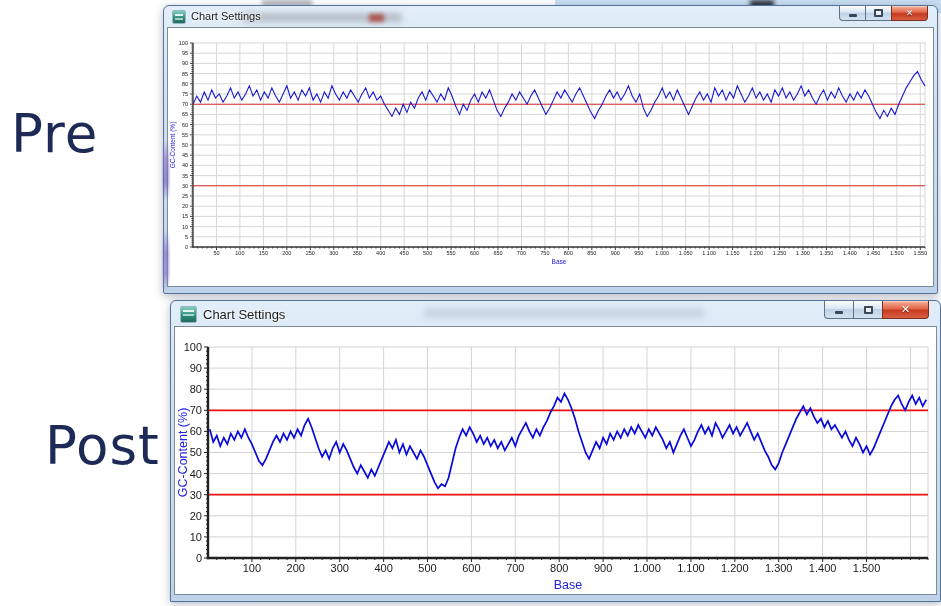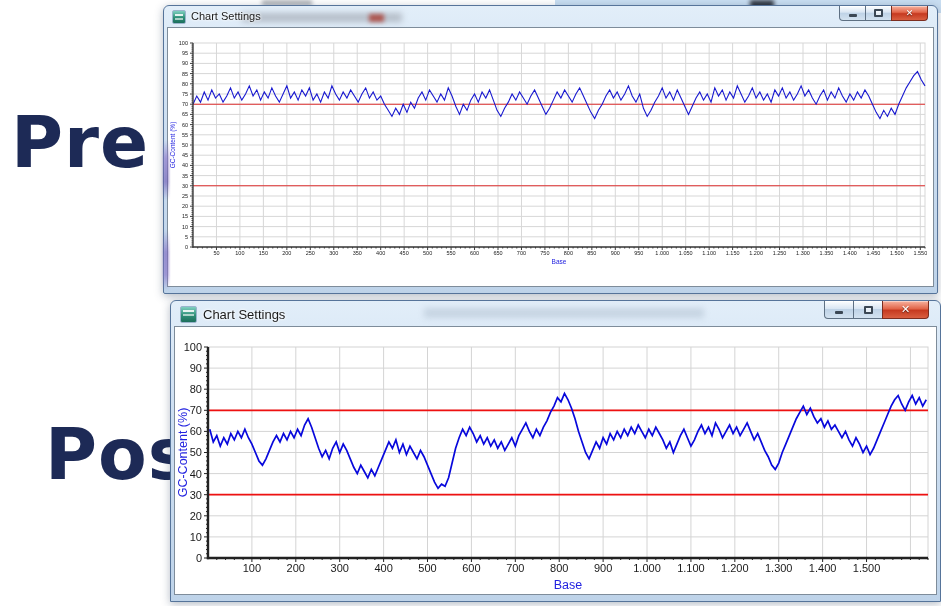--- a/index.html
+++ b/index.html
@@ -2,22 +2,22 @@
 <html><head>
 <meta charset="utf-8">
 <style>
   html,body{margin:0;padding:0;}
   body{
     width:941px;height:606px;position:relative;overflow:hidden;
     background:#ffffff;font-family:"Liberation Sans",sans-serif;
   }
   
   .side-label{
-    position:absolute;font-family:"DejaVu Sans",sans-serif;font-weight:bold;
-    font-size:71px;line-height:1;letter-spacing:1px;
+    position:absolute;font-family:"DejaVu Sans",sans-serif;font-weight:normal;
+    font-size:53px;line-height:1;letter-spacing:1px;
   }
   .side-label.pre{left:11px;top:107px;}
   .side-label.post{left:5px;top:419px;}
   
   .bg-strip{position:absolute;left:555px;top:0;width:386px;height:13px;background:#c9def2;}
   .bg-dark{position:absolute;left:750px;top:0;width:24px;height:13px;background:#343943;filter:blur(2px);}
   .bg-smudge{position:absolute;left:262px;top:0;width:50px;height:6px;background:#7a8089;filter:blur(2px);opacity:.6;}
   .purple-stripe{
     position:absolute;left:163px;top:140px;width:6px;height:150px;z-index:30;pointer-events:none;opacity:.65;
     background:linear-gradient(180deg,rgba(130,106,196,0) 0%,#8a74c8 12%,#6f5ab4 28%,rgba(130,106,196,0) 40%,rgba(130,106,196,0) 60%,#7e68c0 75%,#8a74c8 90%,rgba(130,106,196,0) 100%);

